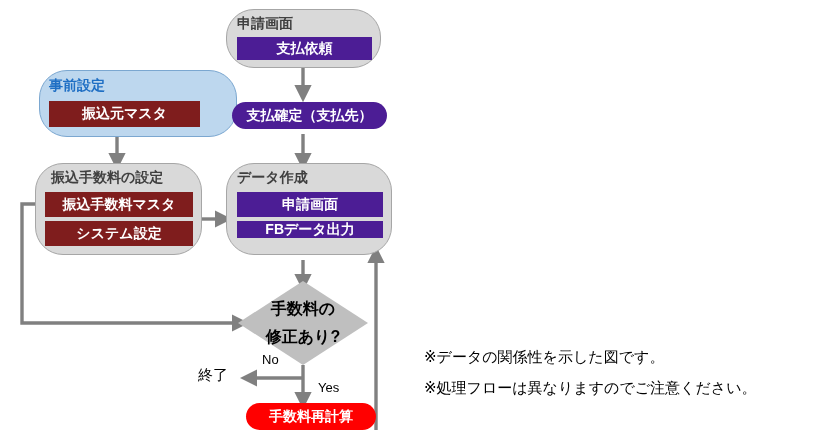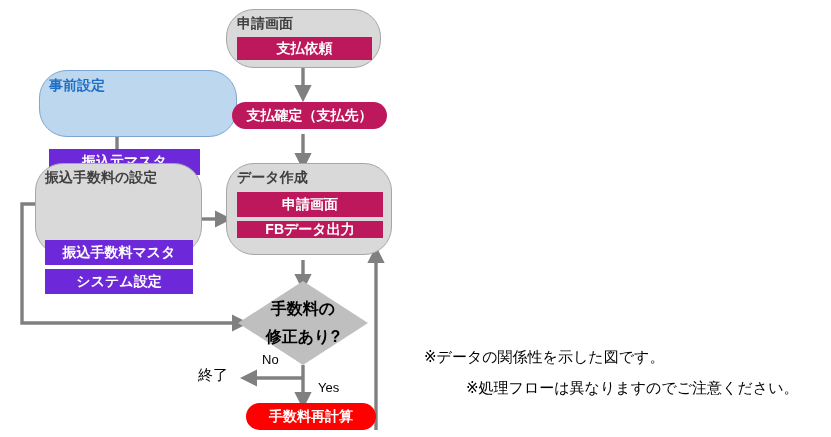--- a/index.html
+++ b/index.html
@@ -59,25 +59,24 @@
     box-sizing: border-box;
     display: flex;
     align-items: center;
     justify-content: center;
     font-size: 14px;
     font-weight: bold;
     color: #ffffff;
     white-space: nowrap;
   }
   .bar-navy {
-    background: #6d28d9;
-    margin-top: 48px;
+    background: #7f1d1d;
   }
   .bar-blue {
-    background: #be185d;
+    background: #4c1d95;
   }
   .bar-red {
     background: #FF0000;
   }
   
   .diamond-wrap {
     position: absolute;
   }
   .diamond-label {
     position: absolute;
@@ -173,21 +172,21 @@
   </div>
 
   <div class="node group-blue" style="left:39px; top:70px; width:198px; height:67px;">
     <div class="group-title blue" style="left:9px; top:6px;">事前設定</div>
     <div class="bar bar-navy" style="left:9px; top:30px; width:151px; height:26px;">振込元マスタ</div>
   </div>
 
   <div class="node bar bar-blue" style="left:232px; top:102px; width:155px; height:27px; position:absolute;">支払確定（支払先）</div>
 
   <div class="node group-gray" style="left:35px; top:163px; width:167px; height:92px;">
-    <div class="group-title dark" style="left:9px; top:5px;">振込手数料の設定</div>
+    <div class="group-title dark" style="left:15px; top:5px;">振込手数料の設定</div>
     <div class="bar bar-navy" style="left:9px; top:28px; width:148px; height:25px;">振込手数料マスタ</div>
     <div class="bar bar-navy" style="left:9px; top:57px; width:148px; height:25px;">システム設定</div>
   </div>
 
   <div class="node group-gray" style="left:226px; top:163px; width:166px; height:92px;">
     <div class="group-title dark" style="left:10px; top:5px;">データ作成</div>
     <div class="bar bar-blue" style="left:10px; top:28px; width:146px; height:25px;">申請画面</div>
     <div class="bar bar-blue" style="left:10px; top:57px; width:146px; height:17px;">FBデータ出力</div>
   </div>
 
@@ -202,15 +201,15 @@
   </div>
 
   <div class="edge-label" style="left:262px; top:352px;">No</div>
   <div class="edge-label" style="left:318px; top:380px;">Yes</div>
 
   <div class="end-label" style="left:198px; top:366px;">終了</div>
 
   <div class="node bar bar-red" style="left:246px; top:403px; width:130px; height:27px;">手数料再計算</div>
 
   <div class="note" style="left:424px; top:348px;text-align:center;">※データの関係性を示した図です。</div>
-  <div class="note" style="left:424px; top:379px;margin-left:42px;">※処理フローは異なりますのでご注意ください。</div>
+  <div class="note" style="left:424px; top:379px;">※処理フローは異なりますのでご注意ください。</div>
 
 </div>
 
 </body></html>

